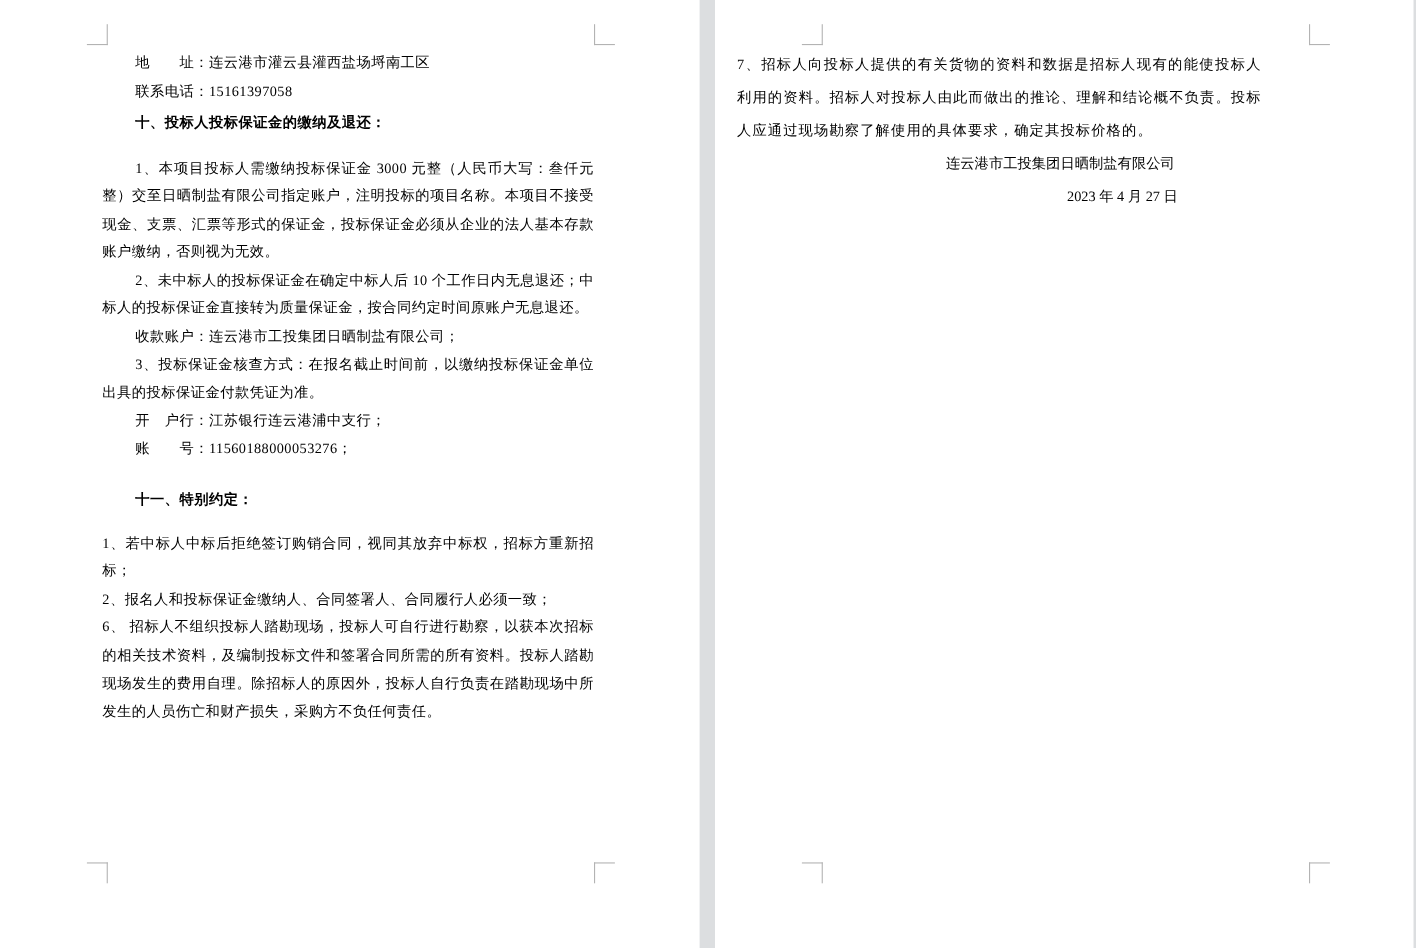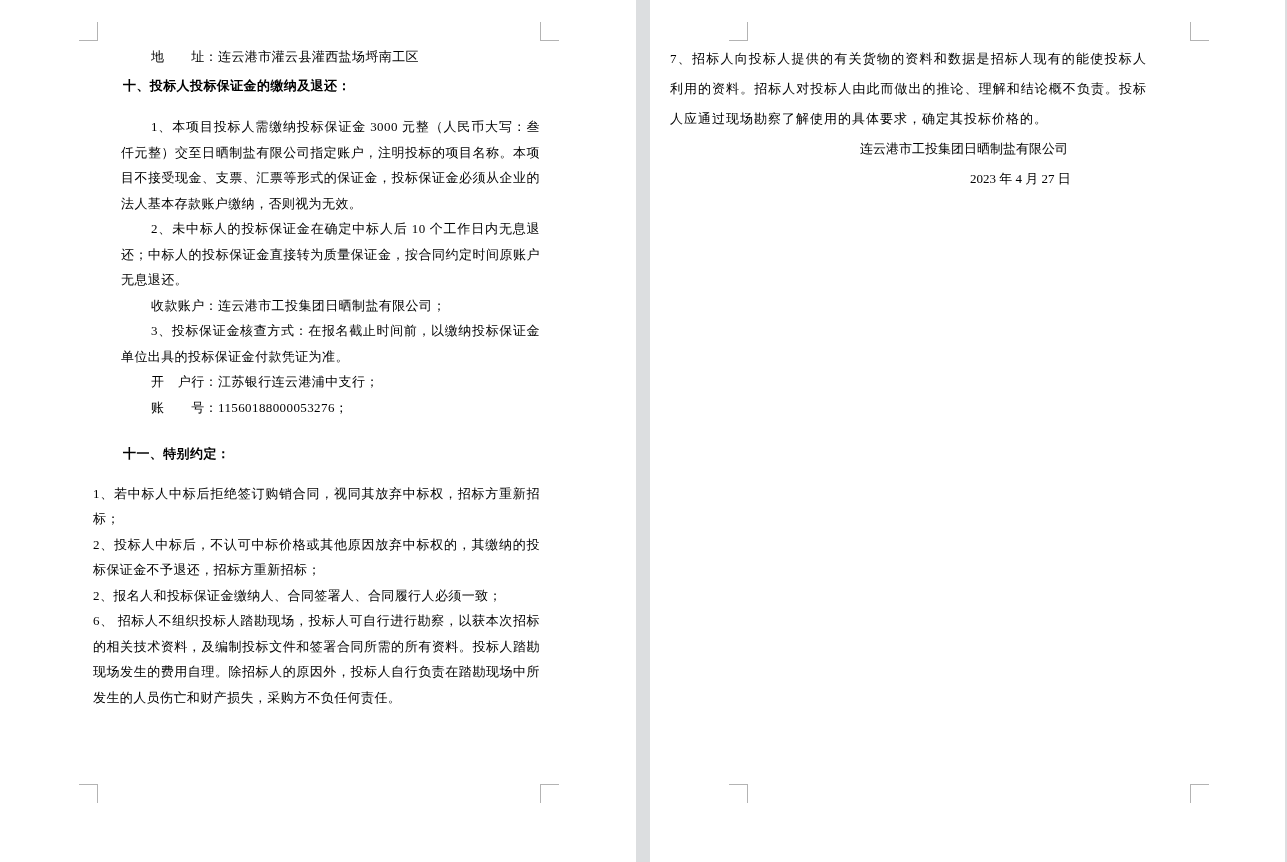--- a/index.html
+++ b/index.html
@@ -50,21 +50,21 @@
   #right-content {
     left: 670px;
     top: 44px;
     width: 477px;
     line-height: 30px;
   }
   .para {
     margin: 0;
     text-align: justify;
   }
-  .indent { text-indent: 30px; margin-left: 28px; }
+  .indent { text-indent: 30px; }
   .heading {
     margin: 0;
     font-weight: bold;
     text-indent: 30px;
   }
   #section10-heading { margin-top: 3px;  margin-bottom: 16px; }
   #section11-heading { margin-top: 21px; margin-bottom: 14px; }
   #clause7 { letter-spacing: 1px; }
   #signature-company { margin: 0; margin-left: 190px; }
   #signature-date    { margin: 0; margin-left: 300px; }
@@ -81,34 +81,34 @@
 <div class="crop bl" style="left:79px;  top:784px;"></div>
 <div class="crop br" style="left:540px; top:784px;"></div>
 
 <div class="crop tl" style="left:729px;  top:22px;"></div>
 <div class="crop tr" style="left:1190px; top:22px;"></div>
 <div class="crop bl" style="left:729px;  top:784px;"></div>
 <div class="crop br" style="left:1190px; top:784px;"></div>
 
 <div id="left-content" class="content">
   <p class="para indent">地　　址：连云港市灌云县灌西盐场埒南工区</p>
+  <p class="para indent">联系电话：15161397058</p>
 
   <p class="heading" id="section10-heading">十、投标人投标保证金的缴纳及退还：</p>
 
   <p class="para indent">1、本项目投标人需缴纳投标保证金 3000 元整（人民币大写：叁仟元整）交至日晒制盐有限公司指定账户，注明投标的项目名称。本项目不接受现金、支票、汇票等形式的保证金，投标保证金必须从企业的法人基本存款账户缴纳，否则视为无效。</p>
   <p class="para indent">2、未中标人的投标保证金在确定中标人后 10 个工作日内无息退还；中标人的投标保证金直接转为质量保证金，按合同约定时间原账户无息退还。</p>
   <p class="para indent">收款账户：连云港市工投集团日晒制盐有限公司；</p>
   <p class="para indent">3、投标保证金核查方式：在报名截止时间前，以缴纳投标保证金单位出具的投标保证金付款凭证为准。</p>
   <p class="para indent">开　户行：江苏银行连云港浦中支行；</p>
   <p class="para indent">账　　号：11560188000053276；</p>
 
   <p class="heading" id="section11-heading">十一、特别约定：</p>
 
   <p class="para">1、若中标人中标后拒绝签订购销合同，视同其放弃中标权，招标方重新招标；</p>
-  <p class="para">2、投标人中标后，不认可中标价格或其他原因放弃中标权的，其缴纳的投标保证金不予退还，招标方重新招标；</p>
   <p class="para">2、报名人和投标保证金缴纳人、合同签署人、合同履行人必须一致；</p>
   <p class="para">6、 招标人不组织投标人踏勘现场，投标人可自行进行勘察，以获本次招标的相关技术资料，及编制投标文件和签署合同所需的所有资料。投标人踏勘现场发生的费用自理。除招标人的原因外，投标人自行负责在踏勘现场中所发生的人员伤亡和财产损失，采购方不负任何责任。</p>
 </div>
 
 <div id="right-content" class="content">
   <p class="para" id="clause7">7、招标人向投标人提供的有关货物的资料和数据是招标人现有的能使投标人利用的资料。招标人对投标人由此而做出的推论、理解和结论概不负责。投标人应通过现场勘察了解使用的具体要求，确定其投标价格的。</p>
   <p id="signature-company">连云港市工投集团日晒制盐有限公司</p>
   <p id="signature-date">2023 年 4 月 27 日</p>
 </div>
 

